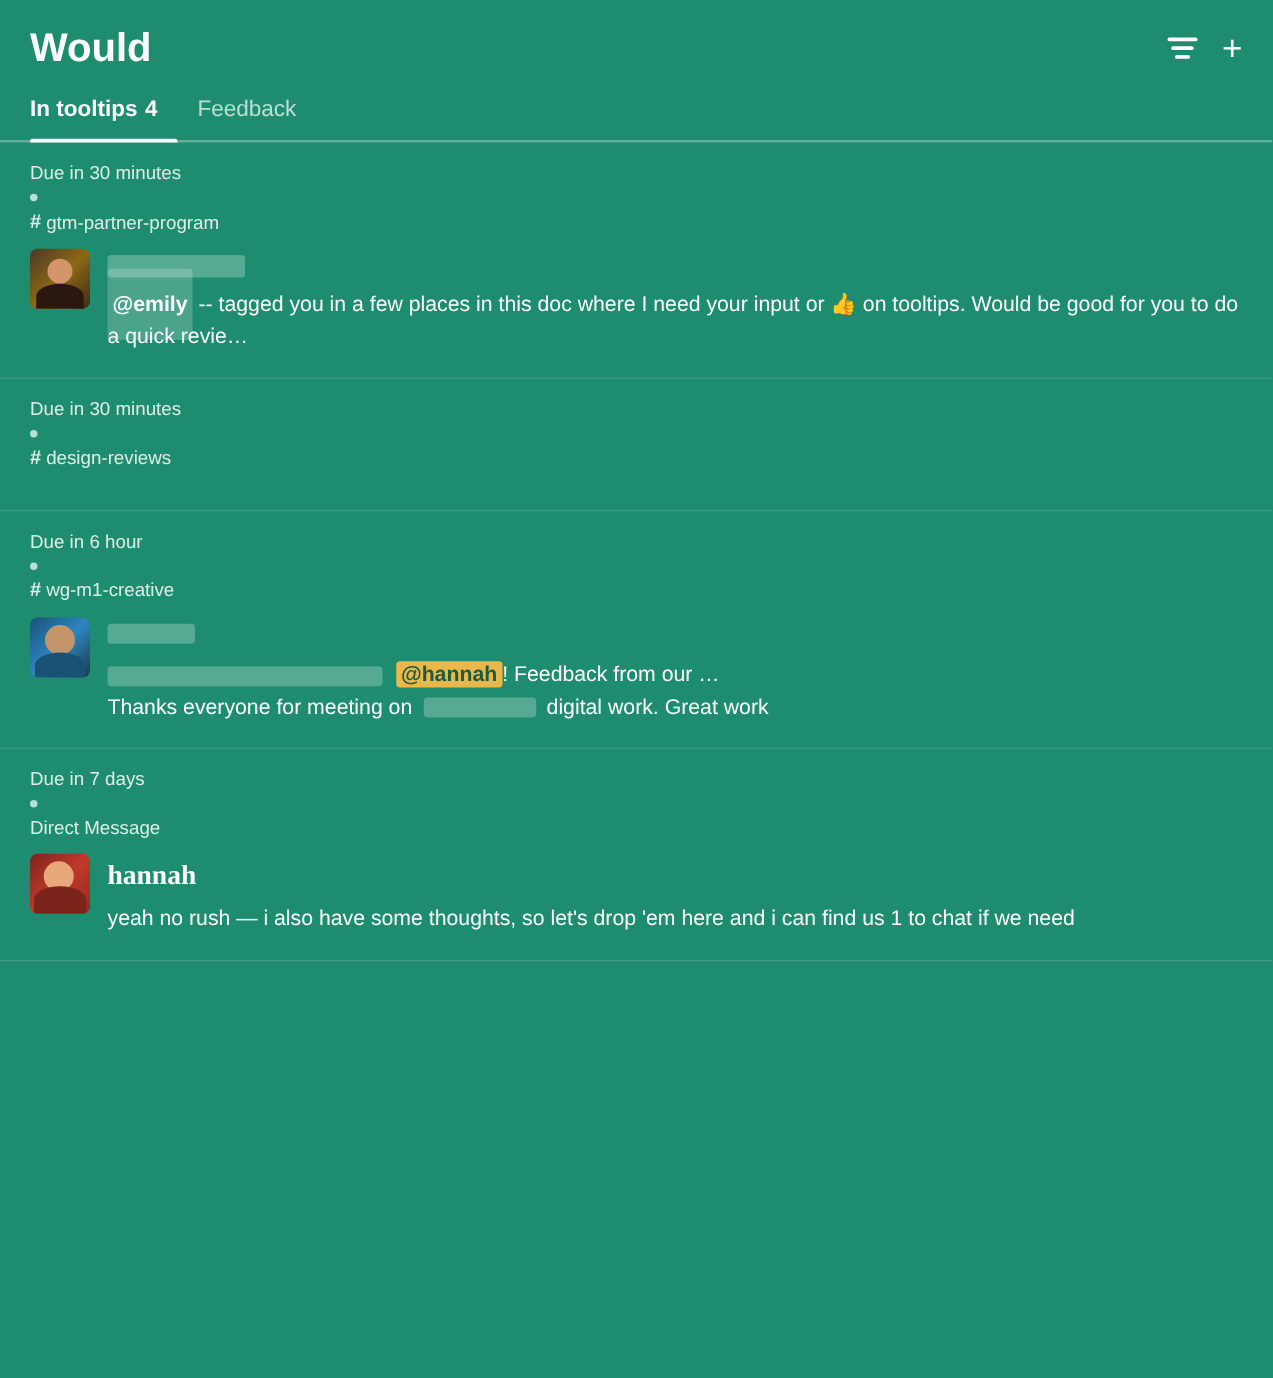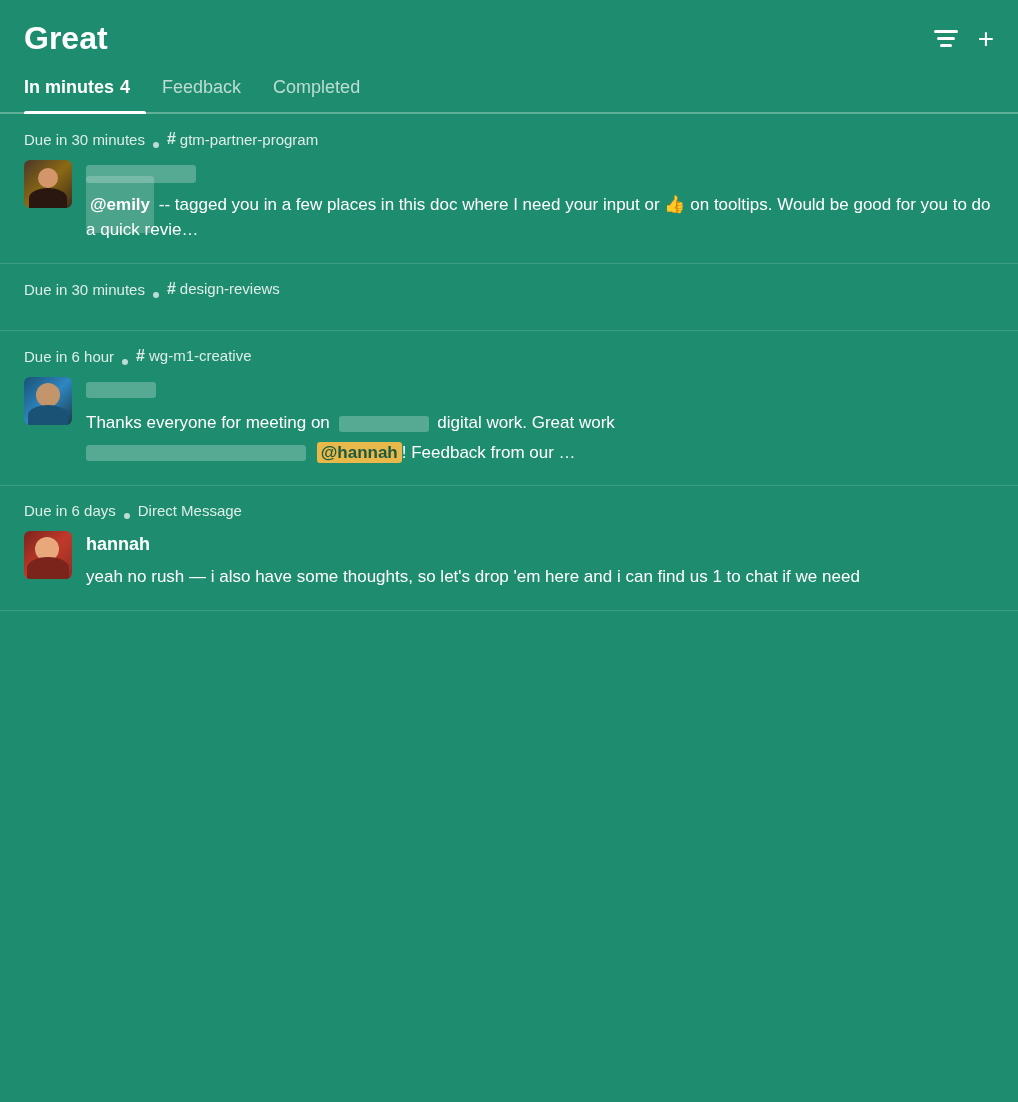--- a/index.html
+++ b/index.html
@@ -69,25 +69,26 @@
     .item-list {
       padding: 0;
     }
     .item {
       padding: 16px 24px 20px 24px;
       border-bottom: 1px solid rgba(255,255,255,0.15);
     }
 
     .item-meta {
       display: flex;
-      align-items: flex-end;
+      align-items: flex-start;
       gap: 8px;
       margin-bottom: 12px;
       font-size: 15px;
       color: rgba(255,255,255,0.85);
+      flex-direction: column;
     }
     .item-meta .dot {
       width: 6px;
       height: 6px;
       background: rgba(255,255,255,0.7);
       border-radius: 50%;
       display: inline-block;
     }
     .item-meta .channel {
       display: flex;
@@ -266,40 +267,37 @@
     .filter-icon span:nth-child(1) { width: 24px; }
     .filter-icon span:nth-child(2) { width: 18px; margin-left: 3px; }
     .filter-icon span:nth-child(3) { width: 12px; margin-left: 6px; }
   </style>
 </head>
 <body>
 
 <div>
 
   <div class="header">
-    <span class="app-title">Great</span>
+    <span class="app-title">Would</span>
     <div class="header-actions">
       <div class="filter-icon">
         <span></span>
         <span></span>
         <span></span>
       </div>
       <div style="font-size:28px; font-weight:300; line-height:1; cursor:pointer;">+</div>
     </div>
   </div>
 
   <div class="tabs">
     <div class="tab active">
-      <span>In minutes</span><span class="tab-count">4</span>
+      <span>In tooltips</span><span class="tab-count">4</span>
     </div>
     <div class="tab">
       <span>Feedback</span>
-    </div>
-    <div class="tab">
-      <span>Completed</span>
     </div>
   </div>
 
   <div class="item-list">
 
     <div class="item">
       <div class="item-meta">
         <span>Due in 30 minutes</span>
         <span class="dot"></span>
         <span class="channel">
@@ -340,42 +338,42 @@
           <span class="hash">#</span>
           <span>wg-m1-creative</span>
         </span>
       </div>
       <div class="item-body">
         <div class="avatar avatar-3"></div>
         <div class="message-content">
           <div style="margin-bottom:8px;">
             <span style="display:inline-block; background:rgba(255,255,255,0.25); border-radius:3px; height:16px; width:70px; vertical-align:middle;"></span>
           </div>
+          <div style="margin-top:4px;">
+            <span style="display:inline-block; background:rgba(255,255,255,0.25); border-radius:3px; height:16px; width:220px; vertical-align:middle; margin-right:6px;"></span>
+            <span class="mention-hannah">@hannah</span>! Feedback from our …
+          </div>
           <div>
             Thanks everyone for meeting on
             <span style="display:inline-block; background:rgba(255,255,255,0.25); border-radius:3px; height:16px; width:90px; vertical-align:middle; margin: 0 4px;"></span>
             digital work. Great work
           </div>
-          <div style="margin-top:4px;">
-            <span style="display:inline-block; background:rgba(255,255,255,0.25); border-radius:3px; height:16px; width:220px; vertical-align:middle; margin-right:6px;"></span>
-            <span class="mention-hannah">@hannah</span>! Feedback from our …
-          </div>
         </div>
       </div>
     </div>
 
     <div class="item">
       <div class="item-meta">
-        <span>Due in 6 days</span>
+        <span>Due in 7 days</span>
         <span class="dot"></span>
         <span>Direct Message</span>
       </div>
       <div class="item-body">
         <div class="avatar avatar-4"></div>
         <div class="message-content">
-          <div style="margin-bottom:6px; font-size:18px; font-weight:700;">hannah</div>
+          <div style="margin-bottom:6px; font-size:22px; font-weight:700;font-family:Liberation Serif, serif;">hannah</div>
           <div>yeah no rush — i also have some thoughts, so let's drop 'em here and i can find us 1 to chat if we need</div>
         </div>
       </div>
     </div>
 
   </div>
 </div>
 
 </body></html>

